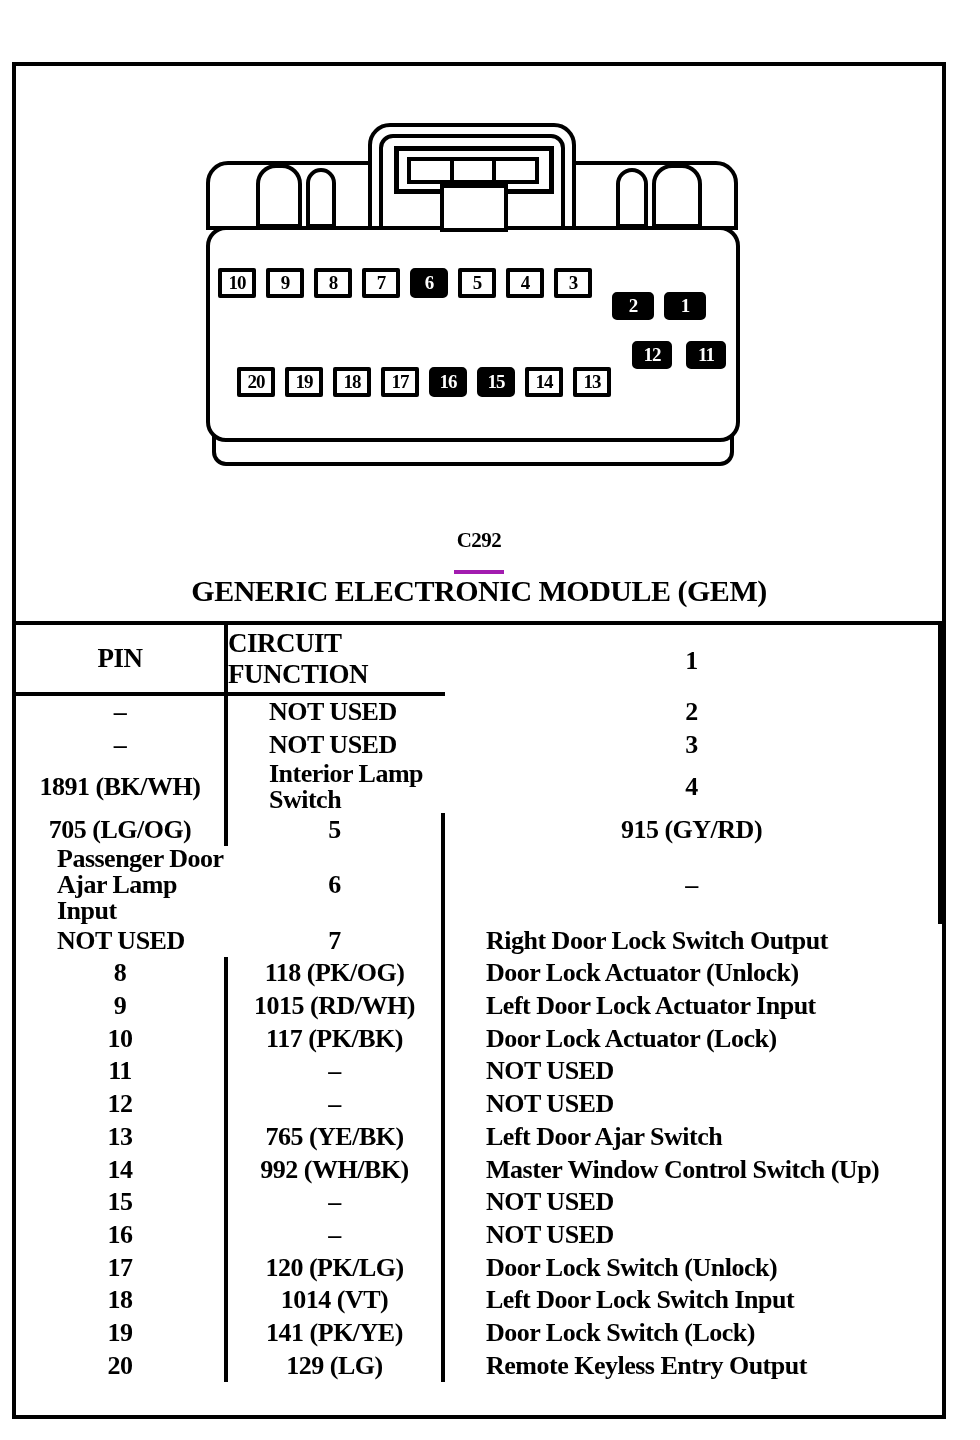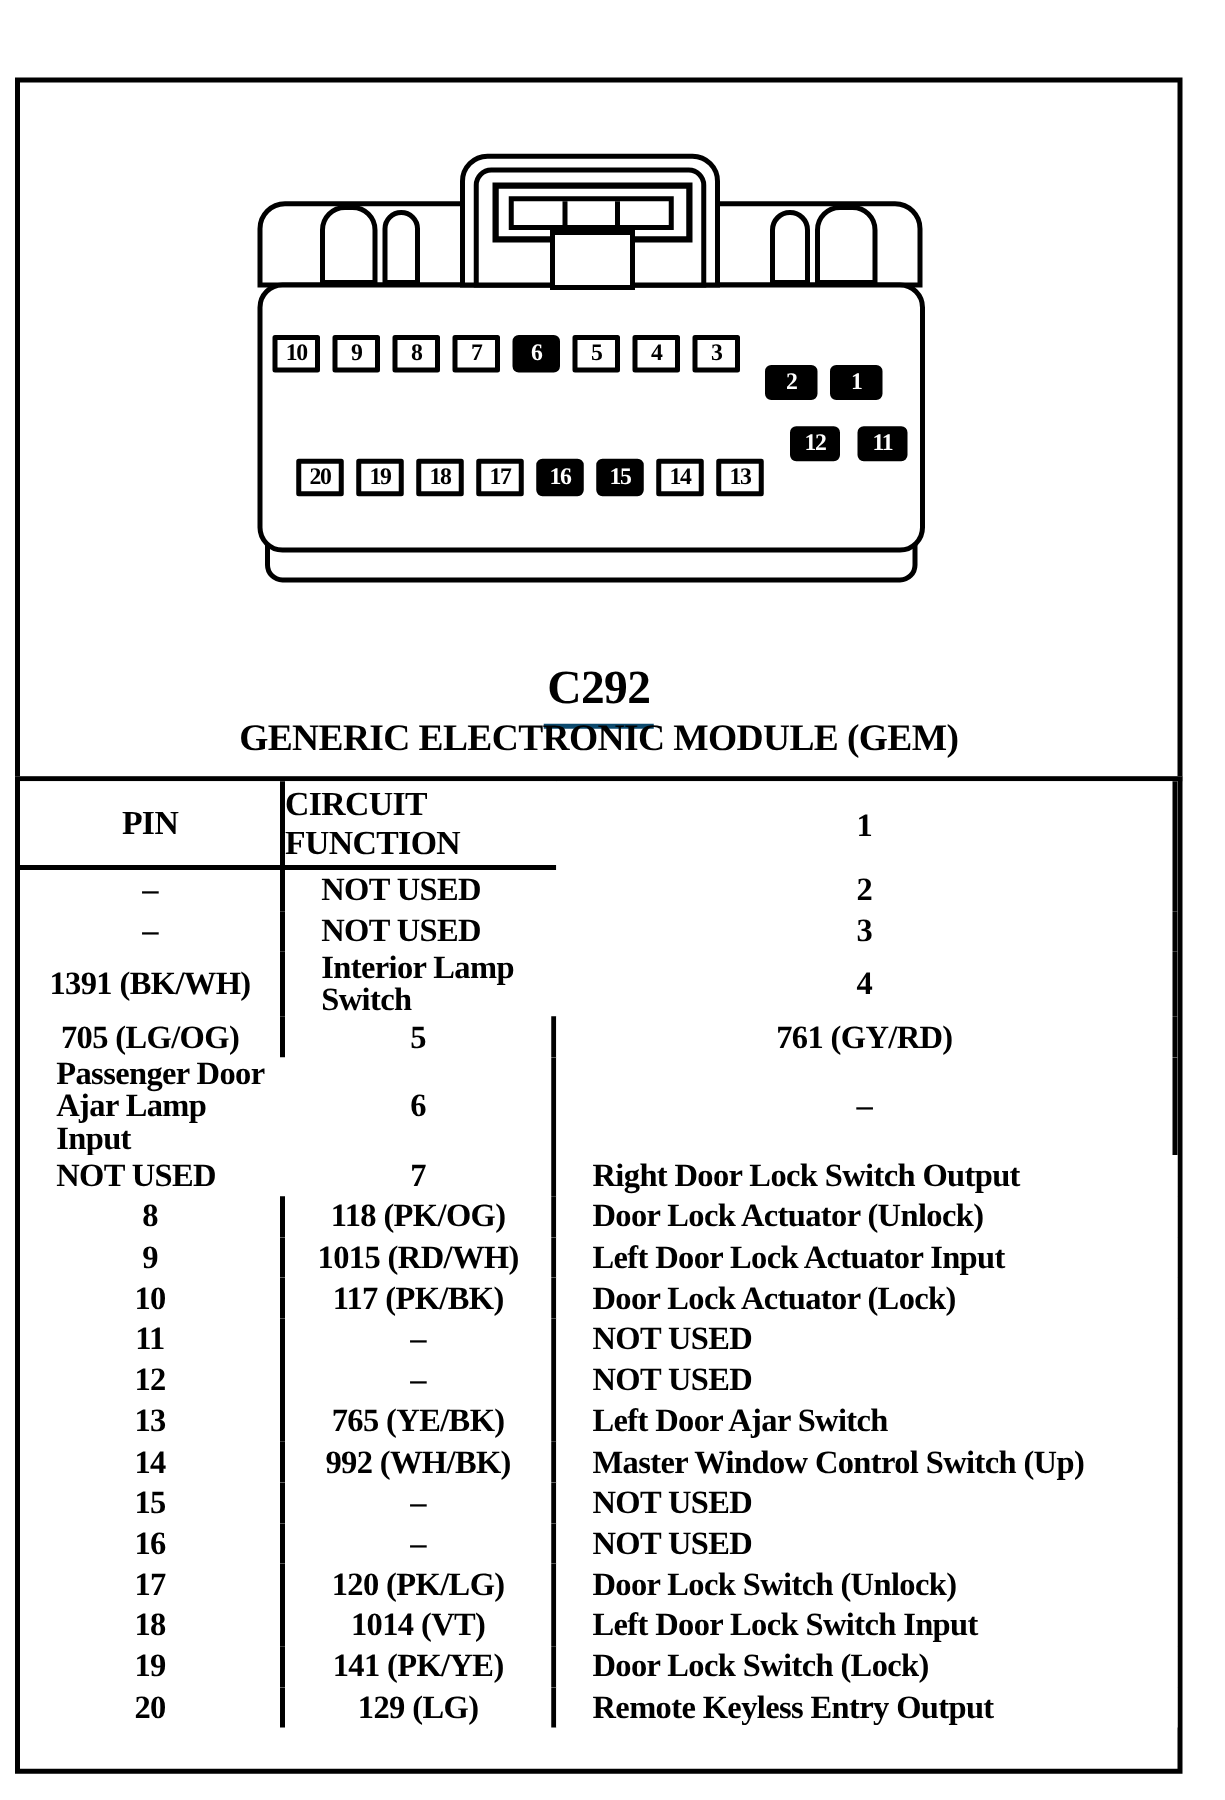--- a/index.html
+++ b/index.html
@@ -65,42 +65,42 @@
   .pin{
     position:absolute;border:4px solid #000;background:#fff;border-radius:2px;
     display:flex;align-items:center;justify-content:center;
     font-weight:700;font-size:19px;letter-spacing:-1px;color:#000;
   }
   .pin.filled{background:#000;color:#fff;border-radius:5px;}
   
   .title-block{position:absolute;left:12px;top:0;width:934px;text-align:center;z-index:8;}
   .c-id{position:absolute;left:0;top:528px;width:100%;text-align:center;}
   .c-id span{
-    display:inline-block;font-weight:700;font-size:38px;letter-spacing:-0.5px;
-    border-bottom:4px solid #0c4a6e;padding:0 3px 7px 3px;
+    display:inline-block;font-weight:700;font-size:21px;letter-spacing:-0.5px;
+    border-bottom:4px solid #a21caf;padding:0 3px 17px 3px;
   }
   .c-name{
     position:absolute;left:0;top:574px;width:100%;
     font-weight:700;font-size:30px;letter-spacing:-0.5px;
   }
   
   .th,.td{
     display:flex;align-items:center;box-sizing:border-box;
     font-weight:700;color:#000;background:#fff;
   }
   .th{
     justify-content:center;font-size:27px;letter-spacing:-0.5px;
     border-bottom:4px solid #000;
   }
   .th-pin,.td-pin{border-right:4px solid #000;}
   .th-circuit,.td-circuit{border-right:4px solid #000;}
   .td{font-size:26px;letter-spacing:-0.5px;line-height:1;}
   .td-pin{justify-content:center;}
   .td-circuit{justify-content:center;}
-  .td-function{justify-content:flex-start;padding-left:29px;}
+  .td-function{justify-content:flex-start;padding-left:29px;margin-left:12px;}
 </style>
 </head>
 <body>
 
 <div class="page">
 
   <div class="diagram-box"></div>
 
   <div class="connector">
     <div class="flange"></div>
@@ -154,26 +154,26 @@
     <div class="th th-pin">PIN</div>
     <div class="th th-function">CIRCUIT FUNCTION</div>
 
   <div class="td td-pin">1</div>
       <div class="td td-circuit">–</div>
       <div class="td td-function">NOT USED</div>
       <div class="td td-pin">2</div>
       <div class="td td-circuit">–</div>
       <div class="td td-function">NOT USED</div>
       <div class="td td-pin">3</div>
-      <div class="td td-circuit">1391 (BK/WH)</div>
+      <div class="td td-circuit">1891 (BK/WH)</div>
       <div class="td td-function">Interior Lamp Switch</div>
       <div class="td td-pin">4</div>
       <div class="td td-circuit">705 (LG/OG)</div>
       <div class="td td-pin">5</div>
-      <div class="td td-circuit">761 (GY/RD)</div>
+      <div class="td td-circuit">915 (GY/RD)</div>
       <div class="td td-function">Passenger Door Ajar Lamp Input</div>
       <div class="td td-pin">6</div>
       <div class="td td-circuit">–</div>
       <div class="td td-function">NOT USED</div>
       <div class="td td-pin">7</div>
       <div class="td td-function">Right Door Lock Switch Output</div>
       <div class="td td-pin">8</div>
       <div class="td td-circuit">118 (PK/OG)</div>
       <div class="td td-function">Door Lock Actuator (Unlock)</div>
       <div class="td td-pin">9</div>

